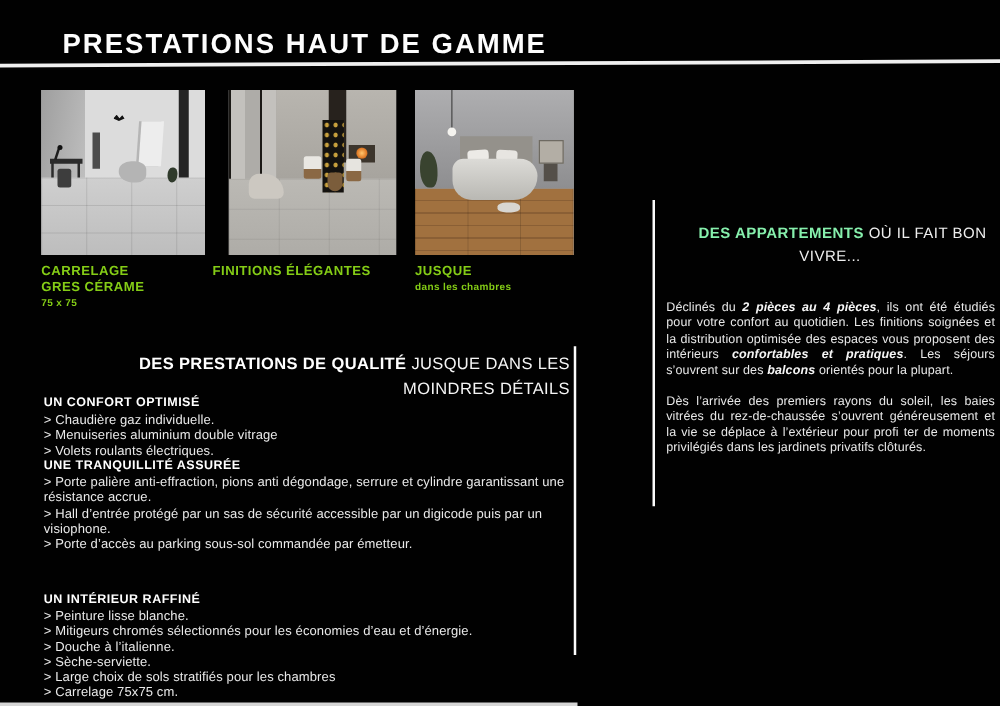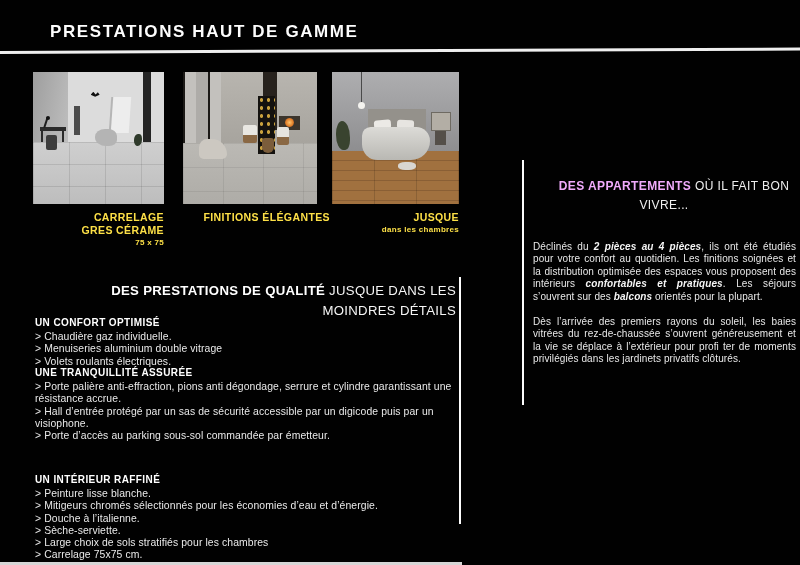--- a/index.html
+++ b/index.html
@@ -2,21 +2,21 @@
 <html><head>
 <meta charset="utf-8">
 <style>
   html,body{margin:0;padding:0;background:#000;}
   .page{
     position:relative;width:800px;height:565px;background:#010101;overflow:hidden;
     font-family:"Liberation Sans","DejaVu Sans",sans-serif;color:#fff;
   }
   
   .page-title{
-    position:absolute;left:50px;top:22px;font-size:17px;font-weight:bold;
+    position:absolute;left:50px;top:22px;font-size:22px;font-weight:bold;
     letter-spacing:1.6px;color:#fdfdfd;white-space:nowrap;
   }
   .top-rule{
     position:absolute;left:-6px;top:51px;width:812px;height:2.5px;background:#efefef;
     transform:rotate(-0.25deg);transform-origin:left center;
   }
   
   .photo{position:absolute;top:72px;height:132px;overflow:hidden;background:#c2c2c2;}
   .photo .abs{position:absolute;}
   .photo-1{left:33px;width:131px;}
@@ -79,21 +79,21 @@
   .p3-plant{left:3%;top:37%;width:11%;height:22%;background:#39432f;border-radius:45% 60% 35% 55%;}
   .p3-headboard{left:28%;top:28%;width:46%;height:17%;background:#94918b;}
   .p3-pillow-a{left:33%;top:36%;width:13%;height:7%;background:#eceae6;border-radius:3px;transform:rotate(-4deg);}
   .p3-pillow-b{left:51%;top:36%;width:13%;height:7%;background:#e7e5e1;border-radius:3px;transform:rotate(3deg);}
   .p3-duvet{left:24%;top:42%;width:53%;height:25%;background:linear-gradient(#dcdbd7,#b9b8b3);border-radius:10px 16px 22px 18px;}
   .p3-frame{left:78%;top:30%;width:14%;height:13%;background:#b3aea5;border:1px solid #6e6a62;}
   .p3-table{left:81%;top:45%;width:9%;height:10%;background:#544f49;}
   .p3-clothes{left:52%;top:68%;width:14%;height:6%;background:#d8d6d1;border-radius:40%;}
 
   
-  .caption{position:absolute;top:211px;text-align:right;color:#fde047;line-height:1.25;}
+  .caption{position:absolute;top:211px;text-align:left;color:#84cc16;line-height:1.25;}
   .caption-1{left:33px;width:131px;}
   .caption-2{left:170px;width:160px;}
   .caption-3{left:332px;width:127px;}
   .cap-main{font-size:10.5px;font-weight:bold;letter-spacing:.4px;display:block;white-space:nowrap;}
   .cap-sub{font-size:8px;font-weight:bold;letter-spacing:.3px;display:block;margin-top:1px;}
 
   
   .quality-heading{
     position:absolute;left:35px;top:281px;width:421px;text-align:right;
     font-size:13.2px;letter-spacing:.3px;line-height:1.55;color:#f5f5f5;
@@ -106,21 +106,21 @@
   .sec-confort{top:317px;text-align:left;}
   .sec-tranquillite{top:367px;text-align:left;}
   .sec-interieur{top:440px;text-align:left;margin-top:34px;}
 
   
   .rule-right{position:absolute;left:522px;top:160px;width:2px;height:245px;background:#fcfcfc;}
   .apart-heading{
     position:absolute;left:534px;top:177px;width:260px;text-align:center;
     font-size:12px;letter-spacing:.4px;line-height:1.6;color:#efefef;
   }
-  .apart-heading b{color:#f0abfc;margin-left:20px;}
+  .apart-heading b{color:#86efac;margin-left:20px;}
   .apart-body{position:absolute;left:533px;top:241px;width:263px;font-size:10px;
     line-height:12.4px;text-align:justify;color:#e8e8e8;letter-spacing:.1px;}
   .apart-body p{margin:0 0 13px 0;}
   .apart-body b{color:#f5f5f5;font-style:italic;}
 
   
   .bottom-strip{position:absolute;left:0;top:562px;width:462px;height:3px;background:#d6d6d6;}
 </style>
 </head>
 <body>

